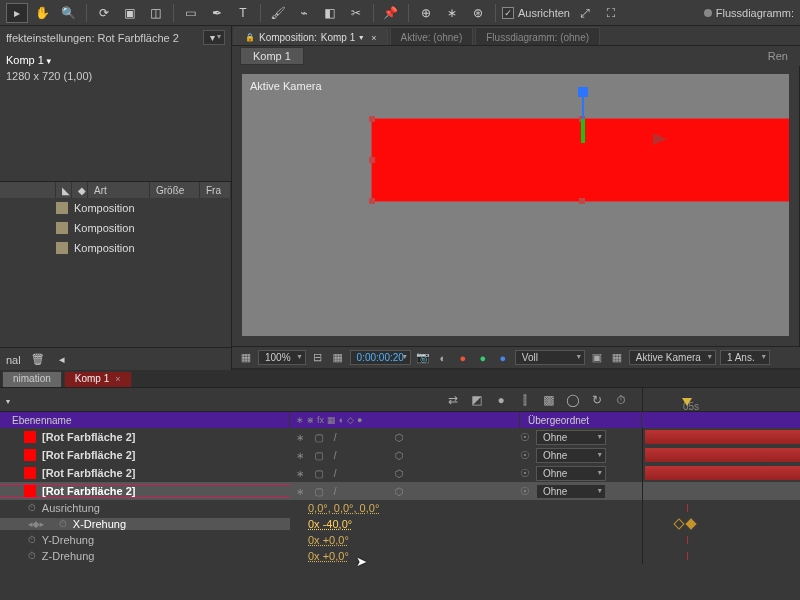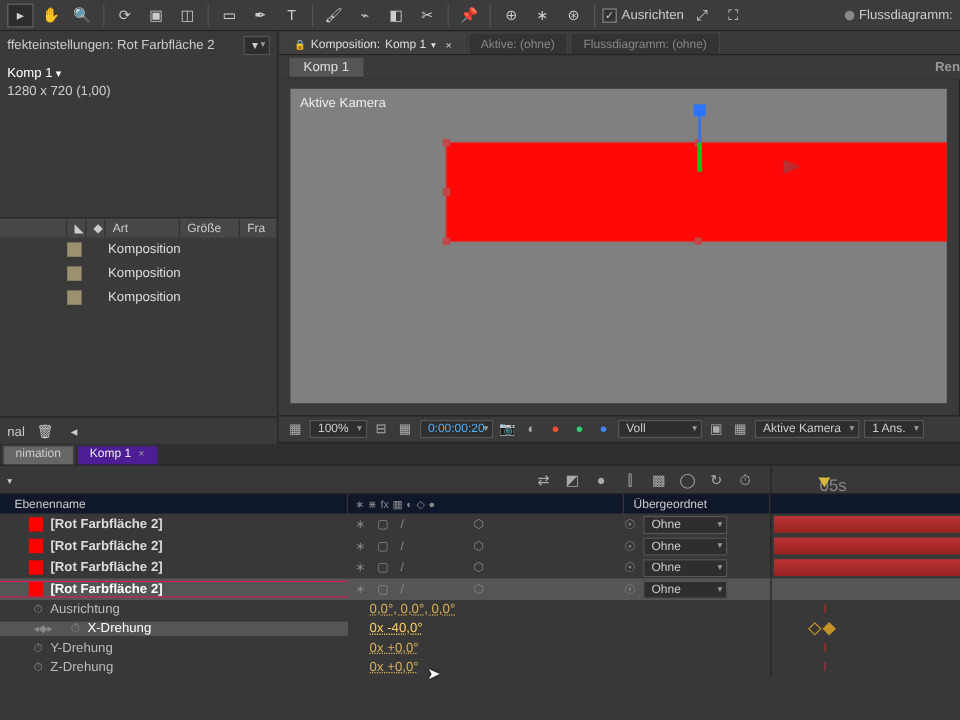--- a/index.html
+++ b/index.html
@@ -21,39 +21,39 @@
 .fx-title { padding:4px 6px; font-size:11px; color:#ccc; display:flex; align-items:center; gap:4px;}
 .fx-title .dd { margin-left:auto; }
 .comp-info { padding:4px 6px; font-size:11px; line-height:15px; color:#ccc; }
 .comp-name { color:#fff; }
 .comp-name::after{ content:" ▾"; font-size:9px; }
 
 
 .project-panel { position:absolute; left:0; top:181px; width:232px; height:190px; background:#3a3a3a; border-right:1px solid #222; border-top:1px solid #222;}
 .proj-head { height:16px; background:#474747; display:flex; align-items:center; font-size:10px; color:#ccc; }
 .proj-head .cell { padding:0 6px; border-right:1px solid #333; height:100%; display:flex; align-items:center;}
-.proj-row { height:20px; display:flex; align-items:center; padding-left:56px; gap:22px; font-size:11px; color:#ddd; cursor:pointer;}
+.proj-row { height:20px; display:flex; align-items:center; padding-left:56px; gap:6px; font-size:11px; color:#ddd; cursor:pointer;}
 .swatch-ind { width:12px;height:12px; display:inline-block; }
 .sw-comp { background:#9c916e; }
 .sw-folder { background:#c2a84a; }
 .proj-bottom { position:absolute; bottom:0; left:0; right:0; height:24px; background:#3a3a3a; border-top:1px solid #222; display:flex; align-items:center; padding:0 6px; gap:10px; color:#ccc; font-size:11px;}
 .proj-bottom .ico { width:14px; text-align:center; cursor:pointer; }
 
 
 .view-tabs { position:absolute; left:232px; top:26px; right:0; height:20px; background:#3a3a3a; display:flex; align-items:flex-end; border-bottom:1px solid #222;}
 .vtab { height:18px; padding:2px 10px 0; font-size:10px; color:#888; border:1px solid #444; border-bottom:none; margin-left:2px; background:#333; cursor:pointer; display:flex; align-items:center; gap:4px;}
 .vtab .lock{font-size:8px;}
 .vtab.active { color:#ddd; background:#3f3f3f; }
 .vtab .x { margin-left:4px; font-size:9px; color:#888; }
 .vtab.active .x{ color:#ccc;}
 
 
 .subtab-row { position:absolute; left:232px; top:46px; right:0; height:20px; background:#3a3a3a; display:flex; align-items:center; }
 .subtab { height:18px; padding:2px 12px; font-size:11px; background:#555; border:1px solid #333; color:#e0e0e0; margin-left:8px; cursor:pointer; }
-.renq { margin-left:auto; padding-right:0; color:#999; font-size:11px;font-weight:bold;}
+.renq { margin-left:auto; padding-right:12px; color:#999; font-size:11px;}
 
 
 .viewer { position:absolute; left:232px; top:66px; right:0; height:280px; background:#3a3a3a; border-right:1px solid #222;}
 .canvas { position:absolute; left:10px; top:8px; right:10px; bottom:10px; background:#808080; overflow:hidden;}
 .cam-label { position:absolute; left:8px; top:6px; font-size:11px; color:#eee; }
 .red-solid { position:absolute; left:130px; top:45px; width:420px; height:82px; background:#ff0808; outline:1px solid #c24747; }
 .handle { position:absolute; width:6px; height:6px; background:#c24747; }
 .h-tl{top:-3px;left:-3px}.h-bl{bottom:-3px;left:-3px}
 .h-t{top:-3px;left:50%;margin-left:-3px}.h-b{bottom:-3px;left:50%;margin-left:-3px}
 .h-l{left:-3px;top:50%;margin-top:-3px}
@@ -69,33 +69,33 @@
 .dd { background:#2e2e2e; border:1px solid #555; padding:1px 14px 1px 6px; font-size:10px; color:#ccc; position:relative; cursor:pointer;}
 .dd::after{content:"▾"; position:absolute; right:3px; top:1px; font-size:8px; color:#999;}
 .vb-ico{ width:16px; text-align:center; cursor:pointer; color:#aaa; font-size:11px;}
 .vb-ico.red{color:#e53;}
 .vb-ico.grn{color:#3c7;}
 .vb-ico.blu{color:#48e;}
 
 
 .timeline-tabs { position:absolute; left:0; top:370px; right:0; height:18px; background:#2f2f2f; display:flex; align-items:flex-end; padding-left:2px; border-bottom:1px solid #222;}
 .ttab { height:16px; padding:1px 10px; font-size:10px; background:#666; color:#ccc; border:1px solid #333; border-bottom:none; margin-right:2px; cursor:pointer;}
-.ttab.active { background:#4c1d95; color:#eee; }
+.ttab.active { background:#7f1d1d; color:#eee; }
 .ttab .x{ margin-left:6px; font-size:9px; color:#999;}
 
 .tl-toolbar { position:absolute; left:0; top:388px; right:0; height:24px; background:#383838; display:flex; align-items:center; padding:0 6px; gap:6px; border-bottom:1px solid #222;}
 .tl-toolbar .menu { font-size:11px; color:#ccc; cursor:pointer; }
 .tl-toolbar .menu::after{content:" ▾"; font-size:8px;}
 .tl-toolbar .spacer{flex:1;}
 .tl-toolbar .tico{ width:18px; height:18px; display:flex; align-items:center; justify-content:center; color:#aaa; font-size:12px; cursor:pointer;}
-.time-ruler { position:absolute; right:0; top:388px; width:158px; height:24px; border-left:1px solid #222; display:flex; align-items:flex-end; font-size:14px; color:#888; padding-left:40px; gap:50px;}
+.time-ruler { position:absolute; right:0; top:388px; width:158px; height:24px; border-left:1px solid #222; display:flex; align-items:flex-end; font-size:10px; color:#888; padding-left:40px; gap:50px;}
 .playhead { position:absolute; left:44px; top:0; width:0; height:24px; }
 .playhead::before{content:"";position:absolute;left:-5px;top:10px;border-left:5px solid transparent;border-right:5px solid transparent;border-top:8px solid #d8b93e;}
 
-.layers-head { position:absolute; left:0; top:412px; right:0; height:16px; background:#0f172a; display:flex; align-items:center; font-size:10px; color:#ccc;}
+.layers-head { position:absolute; left:0; top:412px; right:0; height:16px; background:#4c1d95; display:flex; align-items:center; font-size:10px; color:#ccc;}
 .lh-cell{ padding:0 8px; border-right:1px solid #333; height:100%; display:flex; align-items:center;}
 .lh-name{width:290px;padding-left:12px}
 .lh-sw{width:230px;display:flex;gap:3px;padding-left:6px}
 .lh-sw span{font-size:9px;color:#888}
 .lh-parent{width:122px}
 
 .layers-body { position:absolute; left:0; top:428px; right:0; bottom:0; background:#383838; }
 .layer-row { height:18px; display:flex; align-items:center; font-size:11px; position:relative;}
 .layer-row.sel{ background:#555;}
 .l-name { width:290px; padding-left:24px; display:flex; align-items:center; gap:6px;}

